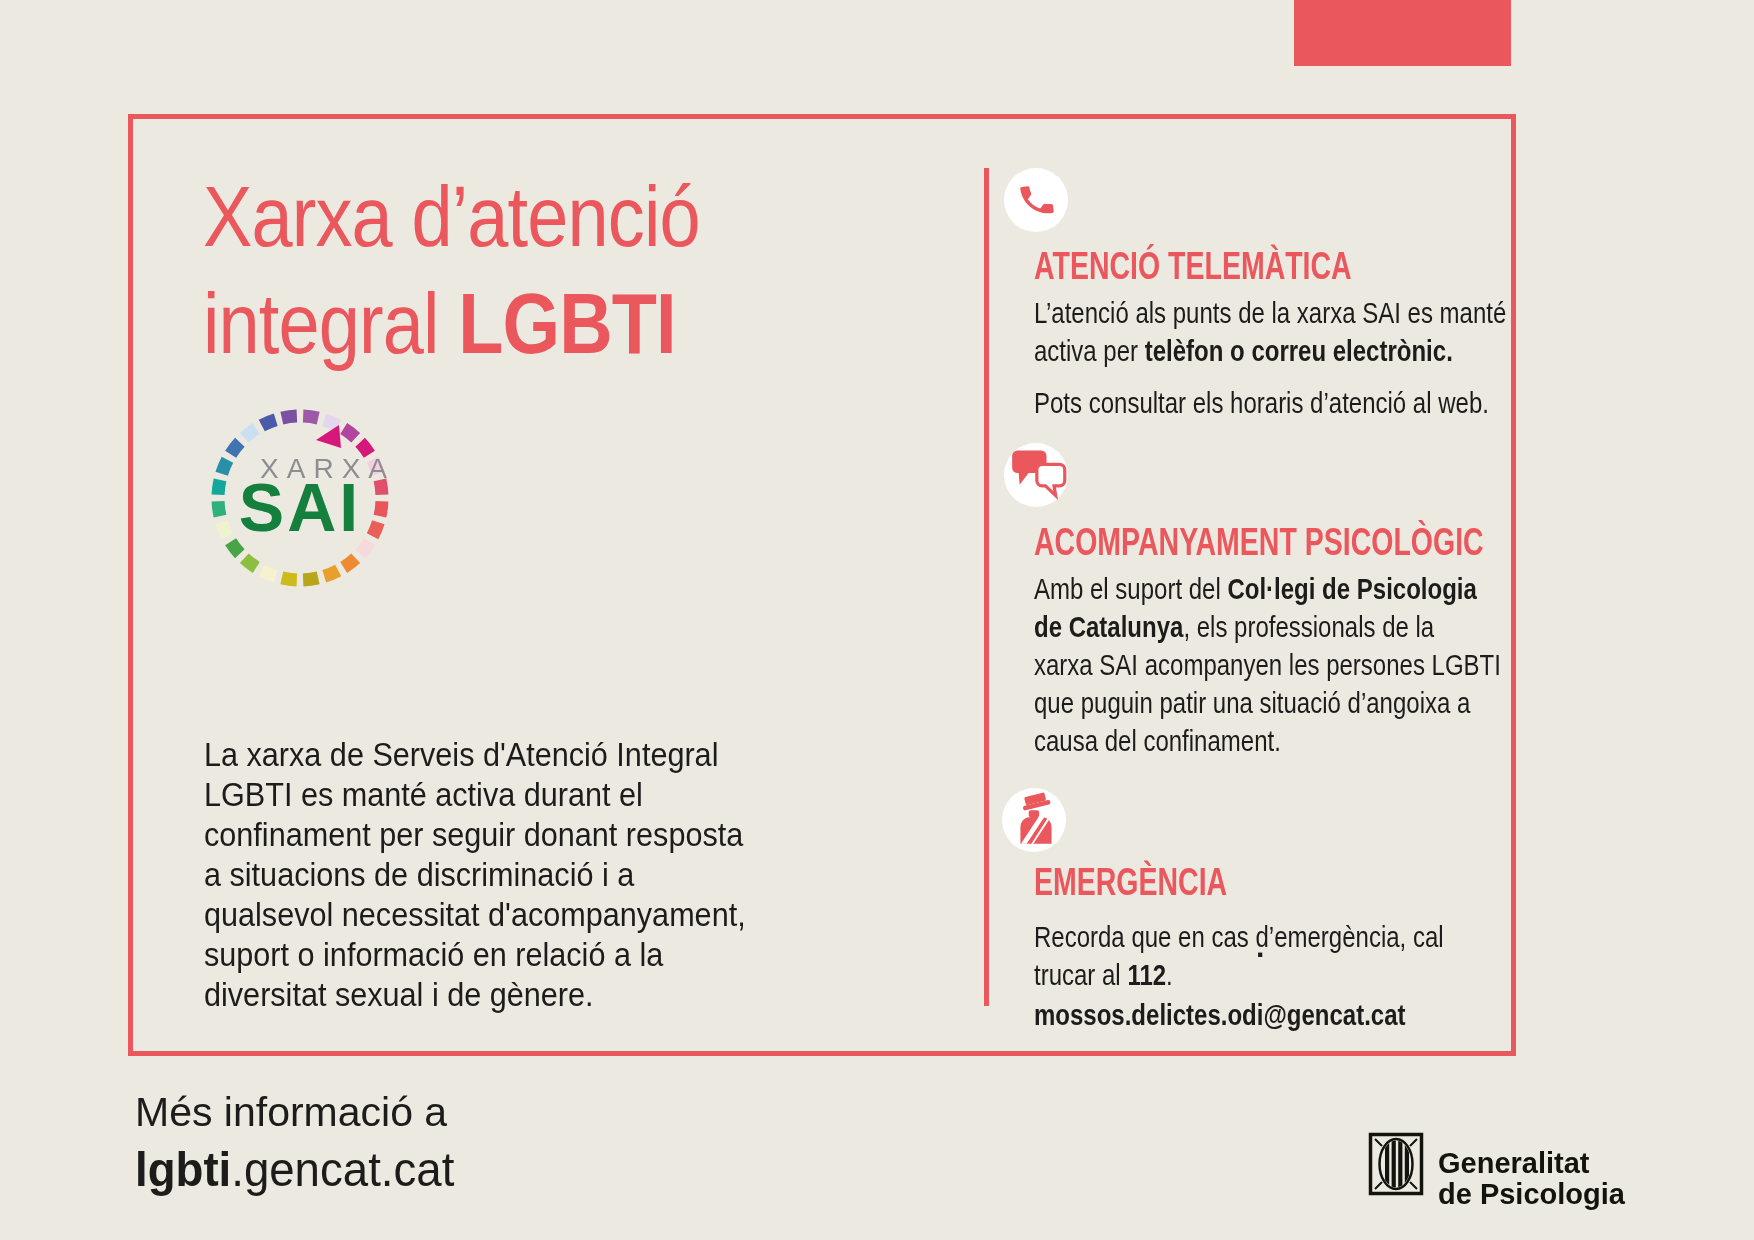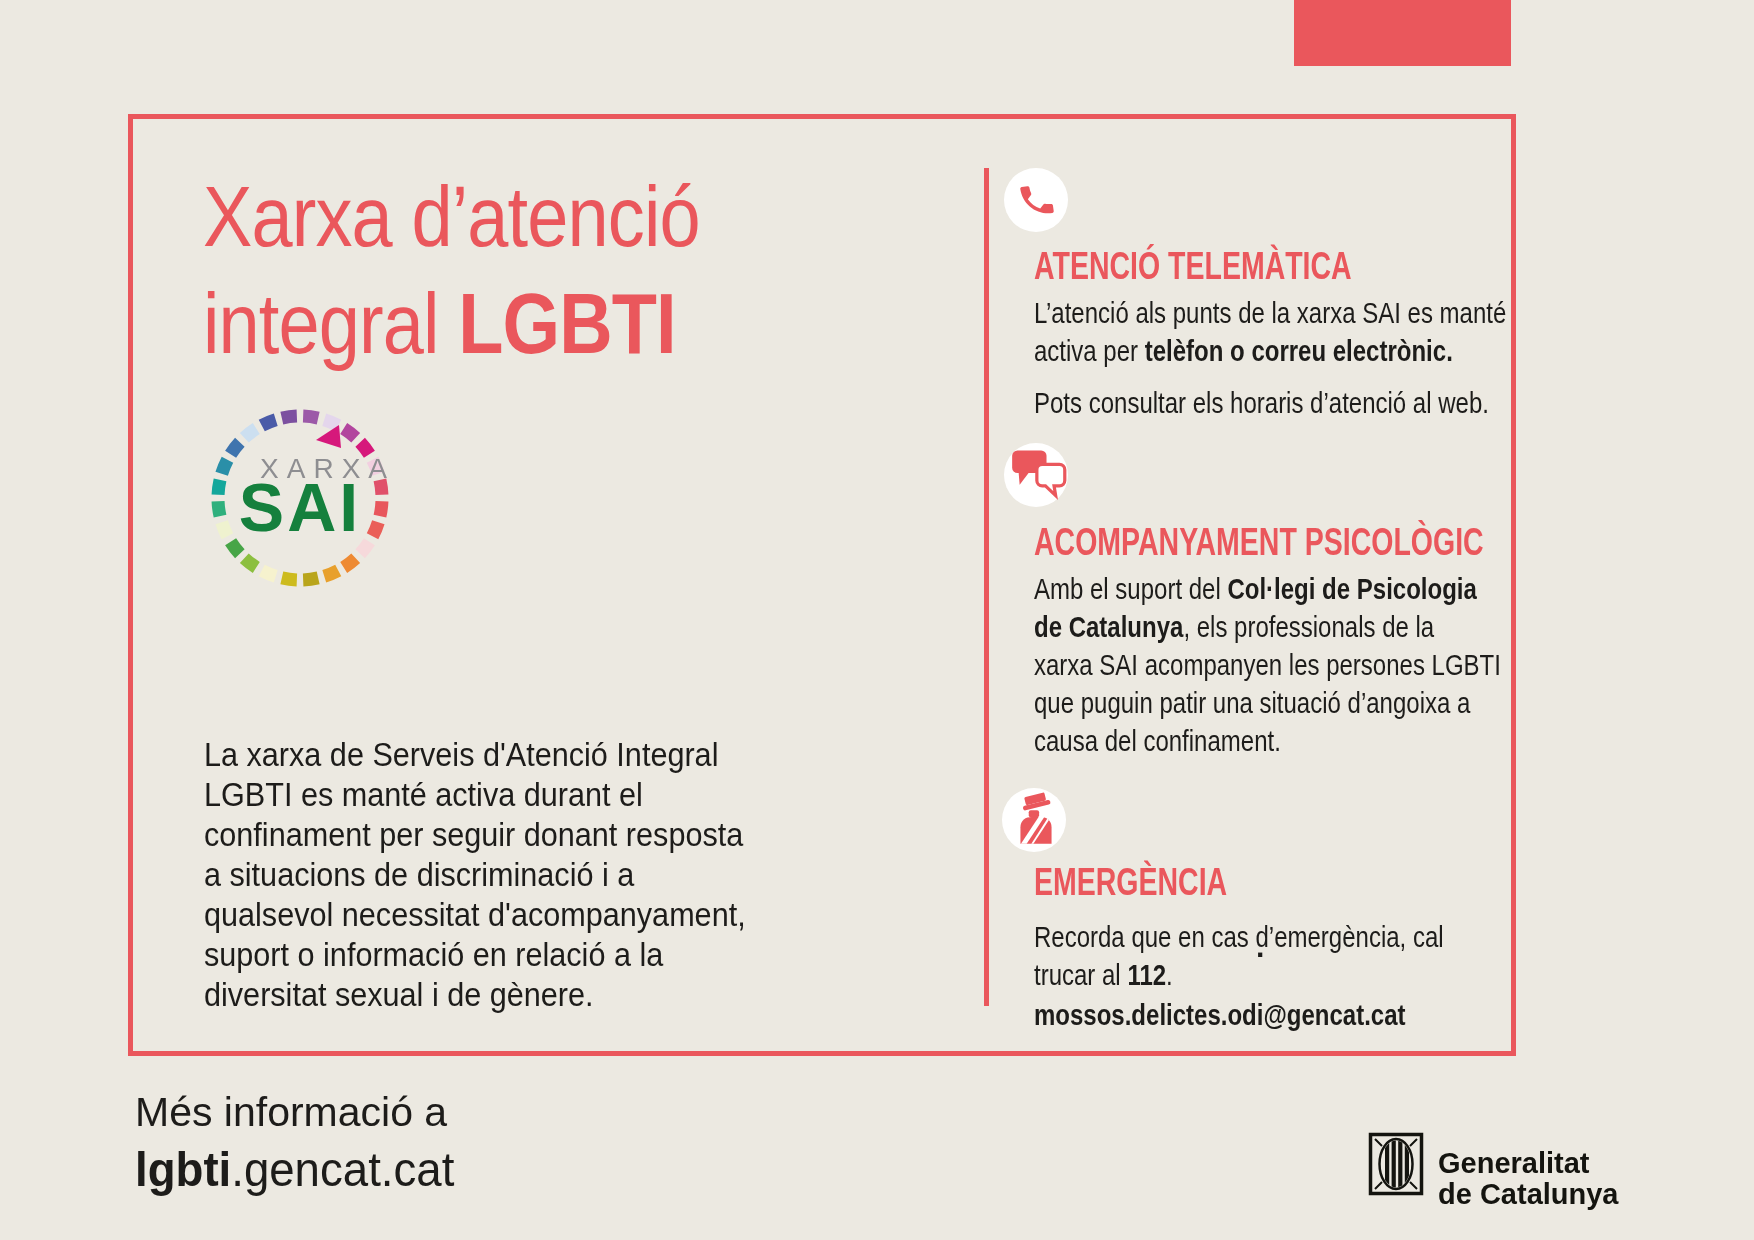--- a/index.html
+++ b/index.html
@@ -185,14 +185,14 @@
     </clipPath>
   <g clip-path="url(#gc)" fill="#14140F">
     <rect x="17" y="5" width="4.2" height="54"></rect>
     <rect x="23.6" y="5" width="4.2" height="54"></rect>
     <rect x="30.2" y="5" width="4.2" height="54"></rect>
     <rect x="36.8" y="5" width="4.2" height="54"></rect>
   </g>
 </svg>
 <div class="abs gencat-text">
   <div>Generalitat</div>
-  <div>de Catalunya</div>
+  <div>de Psicologia</div>
 </div>
 
 </body></html>

